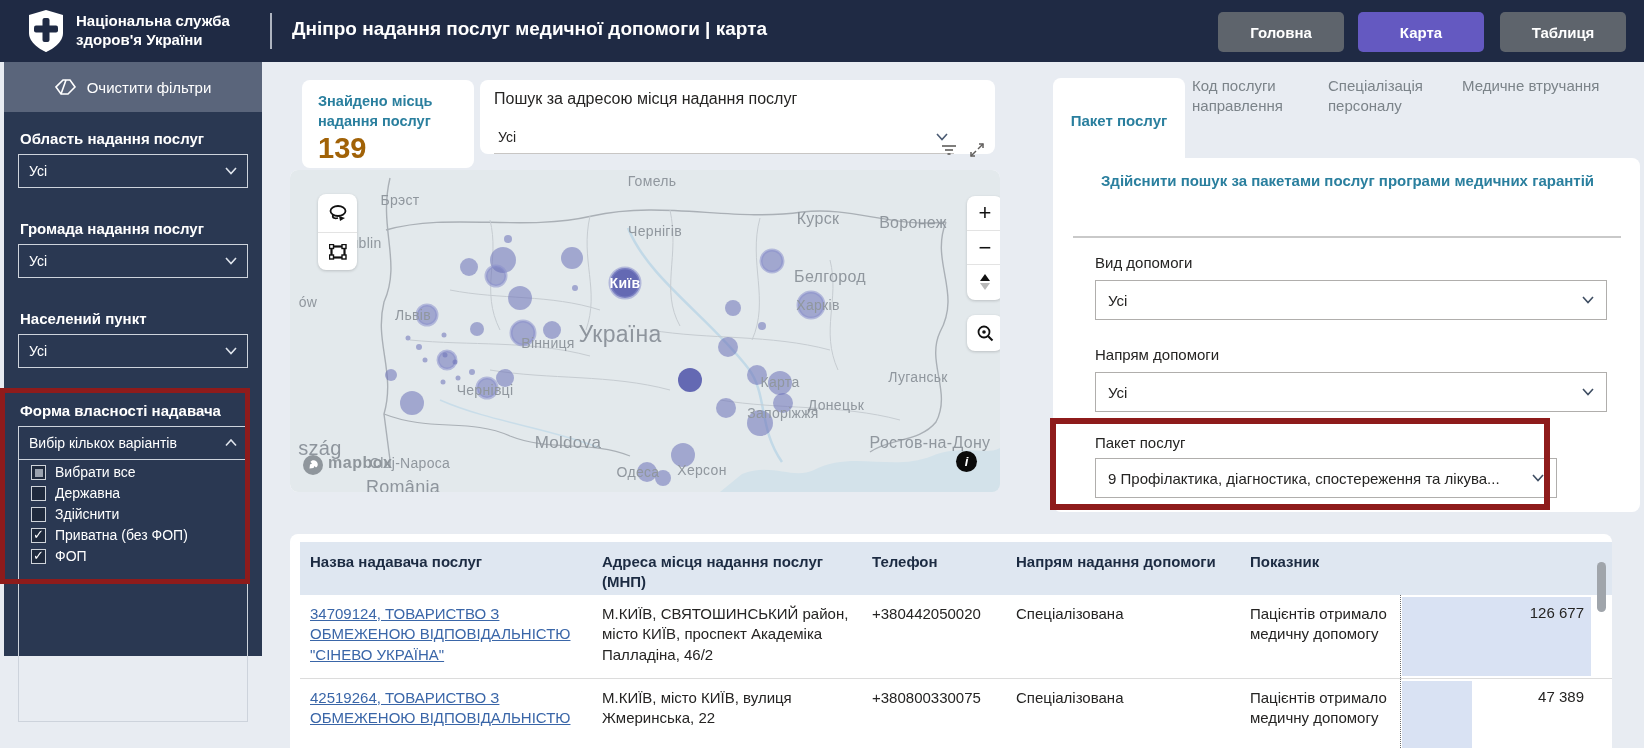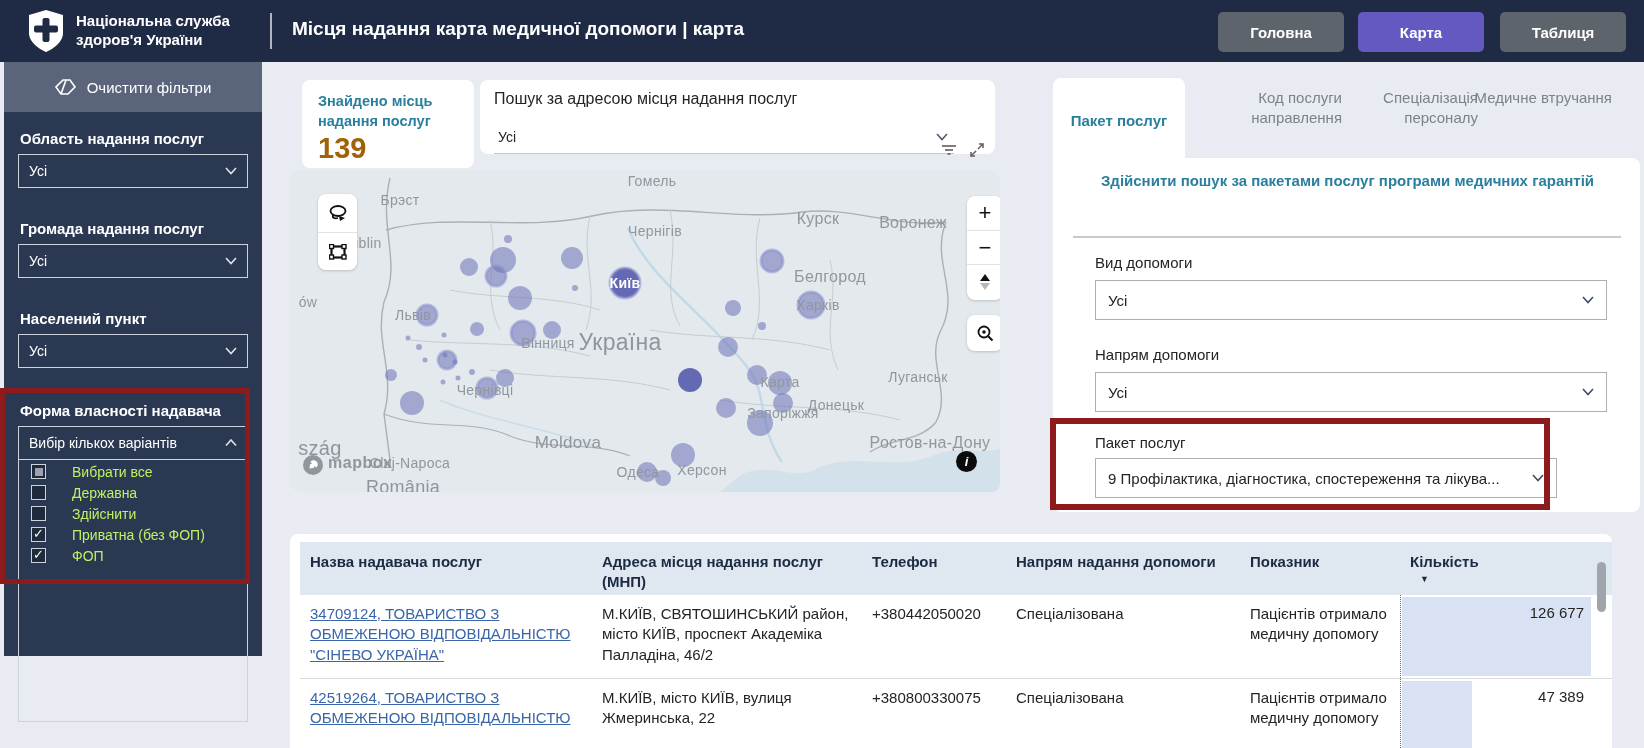--- a/index.html
+++ b/index.html
@@ -25,22 +25,22 @@
   #clear-bar { position:absolute; left:0; top:0; width:258px; height:50px; background:#5a657b;
                display:flex; align-items:center; justify-content:center; gap:10px;
                color:#fff; font-size:15px; cursor:pointer; }
   .side-label { position:absolute; left:16px; color:#fff; font-size:15px; font-weight:700; }
   .side-dd { position:absolute; left:14px; width:230px; height:34px; border:1px solid #cdd3dc;
              color:#fff; font-size:14px; display:flex; align-items:center;
              padding:0 10px; justify-content:space-between; cursor:pointer; }
   .chev { width:12px; height:8px; }
   #ownership-list { position:absolute; left:14px; top:393px; width:230px; height:267px;
                     border:1px solid #cdd3dc; border-top:none; padding-top:6px; }
-  .own-item { display:flex; align-items:center; gap:26px; padding:2px 0 2px 12px;
-              color:#bef264; font-size:14px; height:21px; cursor:pointer; }
+  .own-item { display:flex; align-items:flex-end; gap:9px; padding:2px 0 2px 12px;
+              color:#ffffff; font-size:14px; height:21px; cursor:pointer; }
   .cb { width:15px; height:15px; border:1.5px solid #cfd4da; flex:0 0 15px; position:relative;
         background:rgba(0,0,0,0.25); }
   .cb.checked::after { content:"\2713"; position:absolute; left:1px; top:-2px;
                        color:#fff; font-size:13px; }
   .cb.partial::after { content:""; position:absolute; left:2.5px; top:2.5px; width:8px; height:8px;
                        background:#9aa2ae; }
 
   
   #kpi-card { left:302px; top:80px; width:172px; height:88px; }
   #kpi-label { position:absolute; left:16px; top:12px; width:150px; color:#2a7f9e;
@@ -74,21 +74,21 @@
   #mapbox-logo { position:absolute; left:12px; top:284px; display:flex; align-items:flex-start; gap:4px; }
   #mapbox-word { color:#8f969c; font-size:16px; font-weight:700; letter-spacing:0.5px; }
   #info-icon { position:absolute; left:666px; top:281px; width:21px; height:21px; border-radius:50%;
                background:#0b0b0b; color:#fff; font-size:13px; font-weight:700; font-style:italic;
                display:flex; align-items:center; justify-content:center; cursor:pointer; }
 
   
   #tab-active { left:1053px; top:78px; width:132px; height:84px; background:#fff;
                 border-radius:8px 8px 0 0; display:flex; align-items:center; justify-content:center;
                 color:#2a7f9e; font-size:15px; font-weight:600; cursor:pointer; position:absolute; }
-  .tab { position:absolute; top:88px; width:150px; text-align:right; color:#7b8389;
+  .tab { position:absolute; top:76px; width:150px; text-align:left; color:#7b8389;
          font-size:15px; line-height:1.35; cursor:pointer; }
   #panel-body { left:1053px; top:158px; width:587px; height:354px; background:#fff;
                 border-radius:0 8px 8px 8px; position:absolute; }
   #panel-heading { position:absolute; left:22px; top:12px; width:545px; text-align:center;
                    color:#2a7f9e; font-size:15px; font-weight:600; line-height:1.5; cursor:pointer; }
   #panel-divider { position:absolute; left:20px; top:78px; width:548px; height:2px; background:#c9c9c9; }
   .panel-label { position:absolute; left:42px; color:#252423; font-size:15px; }
   .panel-dd { position:absolute; left:42px; width:512px; height:40px; border:1px solid #b0aeac;
               display:flex; align-items:center; justify-content:space-between; padding:0 12px;
               color:#252423; font-size:15px; cursor:pointer; background:#fff; }
@@ -120,21 +120,21 @@
   <svg id="logo-shield" class="abs" viewBox="0 0 40 44">
     <path d="M20 1 L37 6 V24 C37 36 20 43 20 43 C20 43 3 36 3 24 V6 Z" fill="#fff"></path>
     <rect x="16.5" y="9" width="7" height="24" rx="2" fill="#1f2a44"></rect>
     <rect x="8" y="16.5" width="24" height="7" rx="2" fill="#1f2a44"></rect>
   </svg>
   <div id="org-name" class="abs">
     <div>Національна служба</div>
     <div>здоров'я України</div>
   </div>
   <div id="header-divider" class="abs"></div>
-  <div id="page-title" class="abs">Місця надання карта медичної допомоги | карта</div>
+  <div id="page-title" class="abs">Дніпро надання послуг медичної допомоги | карта</div>
   <div class="nav-btn" style="left:1218px">Головна</div>
   <div class="nav-btn active" style="left:1358px">Карта</div>
   <div class="nav-btn" style="left:1500px">Таблиця</div>
 </div>
 
 <div id="sidebar" class="abs">
   <div id="clear-bar">
     <svg width="22" height="18" viewBox="0 0 22 18">
       <path d="M8 2 L15 2 L20 9 L13 16 L6 16 L1 9 Z" fill="none" stroke="#fff" stroke-width="1.6"></path>
       <line x1="11" y1="2" x2="6" y2="16" stroke="#fff" stroke-width="1.6"></line>
@@ -288,21 +288,21 @@
       <span class="maplabel" style="left: 362px; top: 11px;">Гомель</span>
       <span class="maplabel" style="left: 72px; top: 73px;">Lublin</span>
       <span class="maplabel" style="left: 365px; top: 61px;">Чернігів</span>
       <span class="maplabel" style="left: 528px; top: 49px; font-size: 16px;">Курск</span>
       <span class="maplabel" style="left: 623px; top: 53px; font-size: 16px;">Воронеж</span>
       <span class="maplabel" style="left: 540px; top: 107px; font-size: 16px;">Белгород</span>
       <span class="maplabel" style="left: 335px; top: 113px; color: rgb(255, 255, 255); font-weight: 700;">Київ</span>
       <span class="maplabel" style="left: 123px; top: 145px;">Львів</span>
       <span class="maplabel" style="left: 528px; top: 135px;">Харків</span>
       <span class="maplabel" style="left: 258px; top: 173px;">Вінниця</span>
-      <span class="maplabel" style="left: 330px; top: 172px; font-size: 23px; color: rgb(142, 149, 157);">Україна</span>
+      <span class="maplabel" style="left: 330px; top: 164px; font-size: 23px; color: rgb(142, 149, 157);">Україна</span>
       <span class="maplabel" style="left: 628px; top: 207px;">Луганськ</span>
       <span class="maplabel" style="left: 490px; top: 212px;">Карта</span>
       <span class="maplabel" style="left: 195px; top: 220px;">Чернівці</span>
       <span class="maplabel" style="left: 546px; top: 235px;">Донецьк</span>
       <span class="maplabel" style="left: 493px; top: 243px;">Запоріжжя</span>
       <span class="maplabel" style="left: 640px; top: 273px; font-size: 16px;">Ростов-на-Дону</span>
       <span class="maplabel" style="left: 412px; top: 300px;">Херсон</span>
       <span class="maplabel" style="left: 348px; top: 302px;">Одеса</span>
       <span class="maplabel" style="left: 278px; top: 273px; font-size: 17px;">Moldova</span>
       <span class="maplabel" style="left: 120px; top: 293px;">Cluj-Napoca</span>
@@ -394,24 +394,20 @@
   </div>
 </div>
 
 <div id="table-card" class="card">
   <div class="trow" id="thead">
     <div class="th">Назва надавача послуг</div>
     <div class="th">Адреса місця надання послуг (МНП)</div>
     <div class="th">Телефон</div>
     <div class="th">Напрям надання допомоги</div>
     <div class="th">Показник</div>
-    <div class="th">
-      <span>Кількість</span>
-      <div id="sort-icon">▼</div>
-    </div>
   </div>
 
   <div class="trow tbody-row">
     <div class="td"><span class="provider-link">34709124, ТОВАРИСТВО З ОБМЕЖЕНОЮ ВІДПОВІДАЛЬНІСТЮ "СІНЕВО УКРАЇНА"</span></div>
     <div class="td">М.КИЇВ, СВЯТОШИНСЬКИЙ район, місто КИЇВ, проспект Академіка Палладіна, 46/2</div>
     <div class="td">+380442050020</div>
     <div class="td">Спеціалізована</div>
     <div class="td">Пацієнтів отримало медичну допомогу</div>
     <div class="td count-cell">
       <div class="count-bar" style="width: 97%;"></div>

